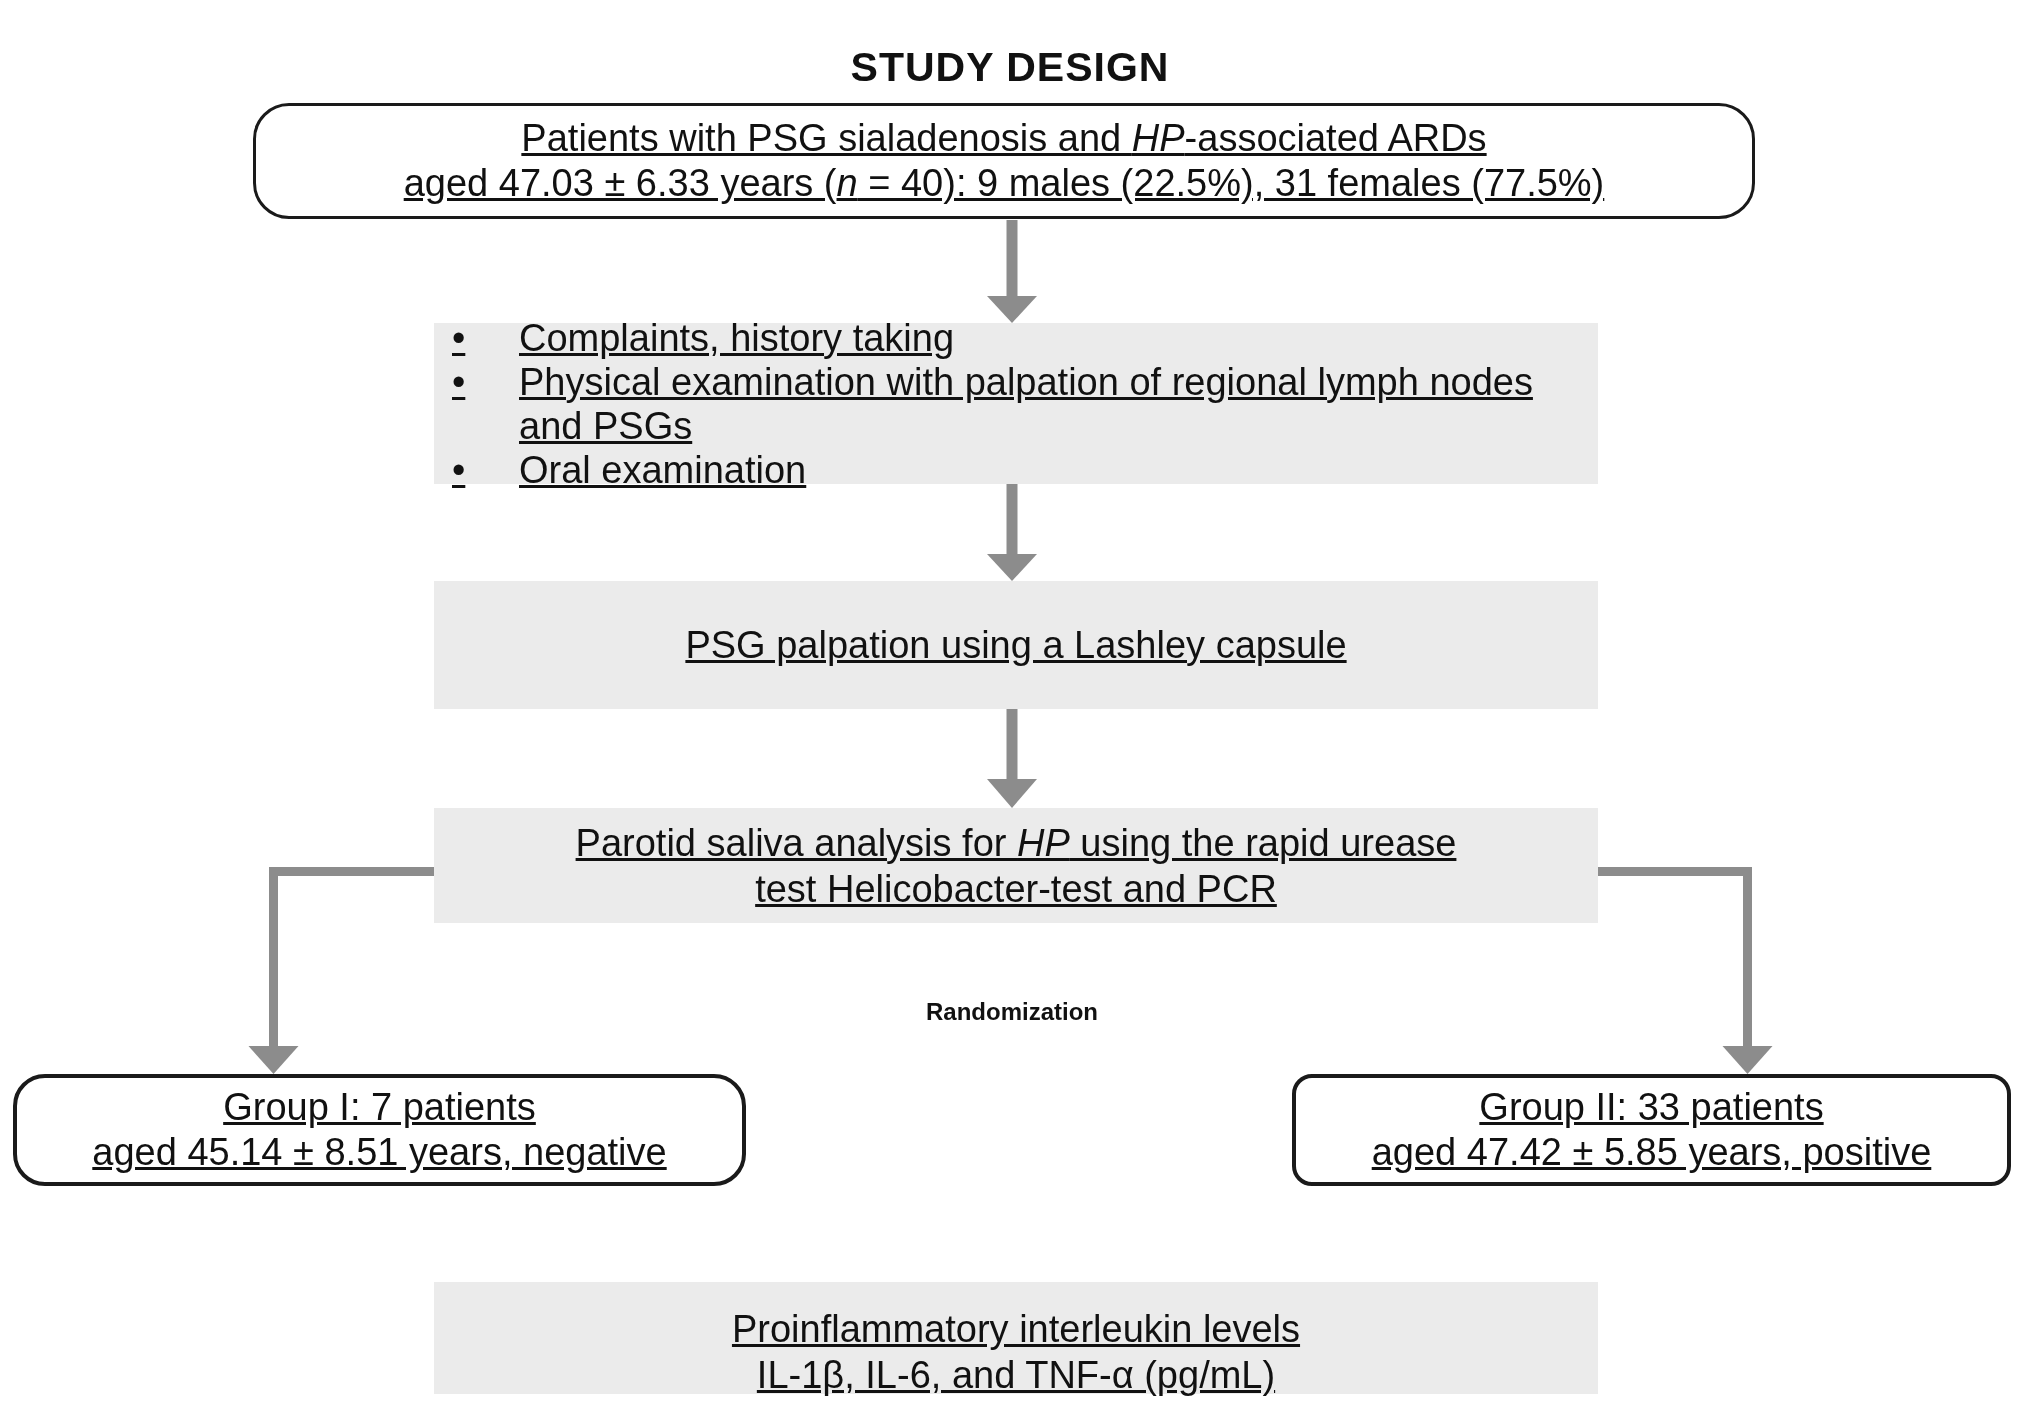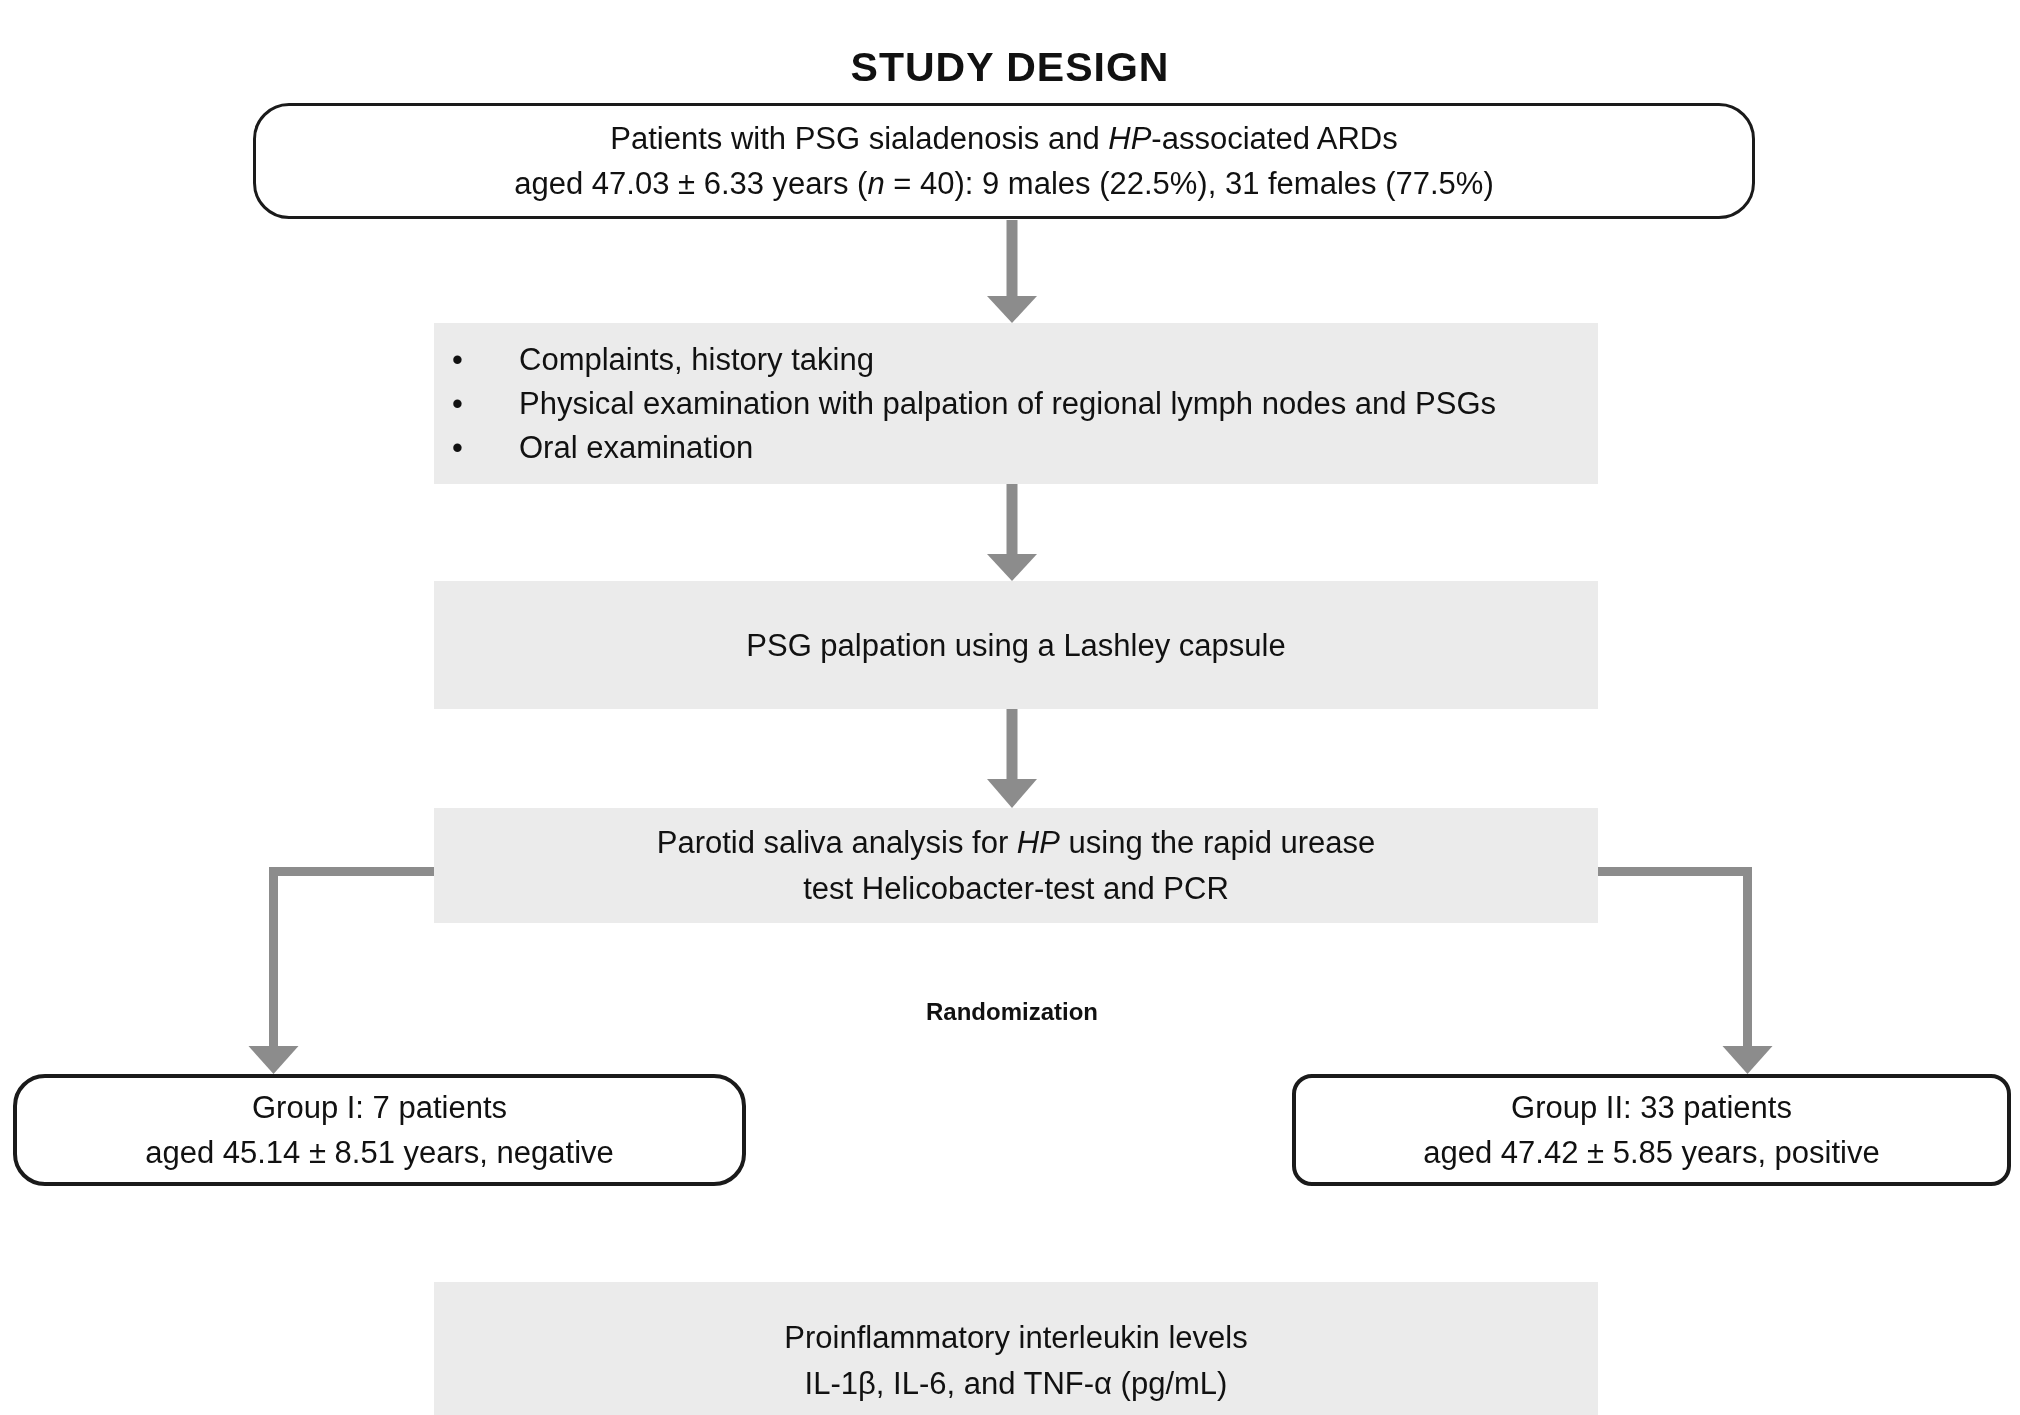--- a/index.html
+++ b/index.html
@@ -22,22 +22,23 @@
     margin-top: 40px;
   }
   .node {
     position: absolute;
     box-sizing: border-box;
     display: flex;
     flex-direction: column;
     justify-content: center;
     align-items: center;
     text-align: center;
-    font-size: 31px;
+    font-size: 38px;
     line-height: 45px;
+    text-decoration: underline;
   }
   .rounded {
     border: 3px solid #1a1a1a;
     border-radius: 36px;
     background: #ffffff;
   }
   .gray { background: #ebebeb; }
   .it { font-style: italic; }
 
   #node-patients   { left: 253px;  top: 103px;  width: 1502px; height: 116px; }
@@ -58,22 +59,22 @@
     font-weight: bold;
     line-height: 40px;
     padding-left: 32px;
   }
 
   #node-group1 { left: 13px;   top: 1074px; width: 733px; height: 112px;
                  border-width: 4px; border-radius: 32px; }
   #node-group2 { left: 1292px; top: 1074px; width: 719px; height: 112px;
                  border-width: 4px; border-radius: 20px; }
 
-  #node-outcome { left: 434px; top: 1282px; width: 1164px; height: 133px;
-                  justify-content: center; padding-top: 24px; line-height: 46px; }
+  #node-outcome { left: 434px; top: 1282px; width: 1164px; height: 112px;
+                  justify-content: space-between; padding-top: 24px; line-height: 46px; }
 
   .connectors {
     position: absolute;
     left: 0; top: 0;
     width: 2020px; height: 1415px;
     pointer-events: none;
   }
 </style>
 </head>
 <body>

